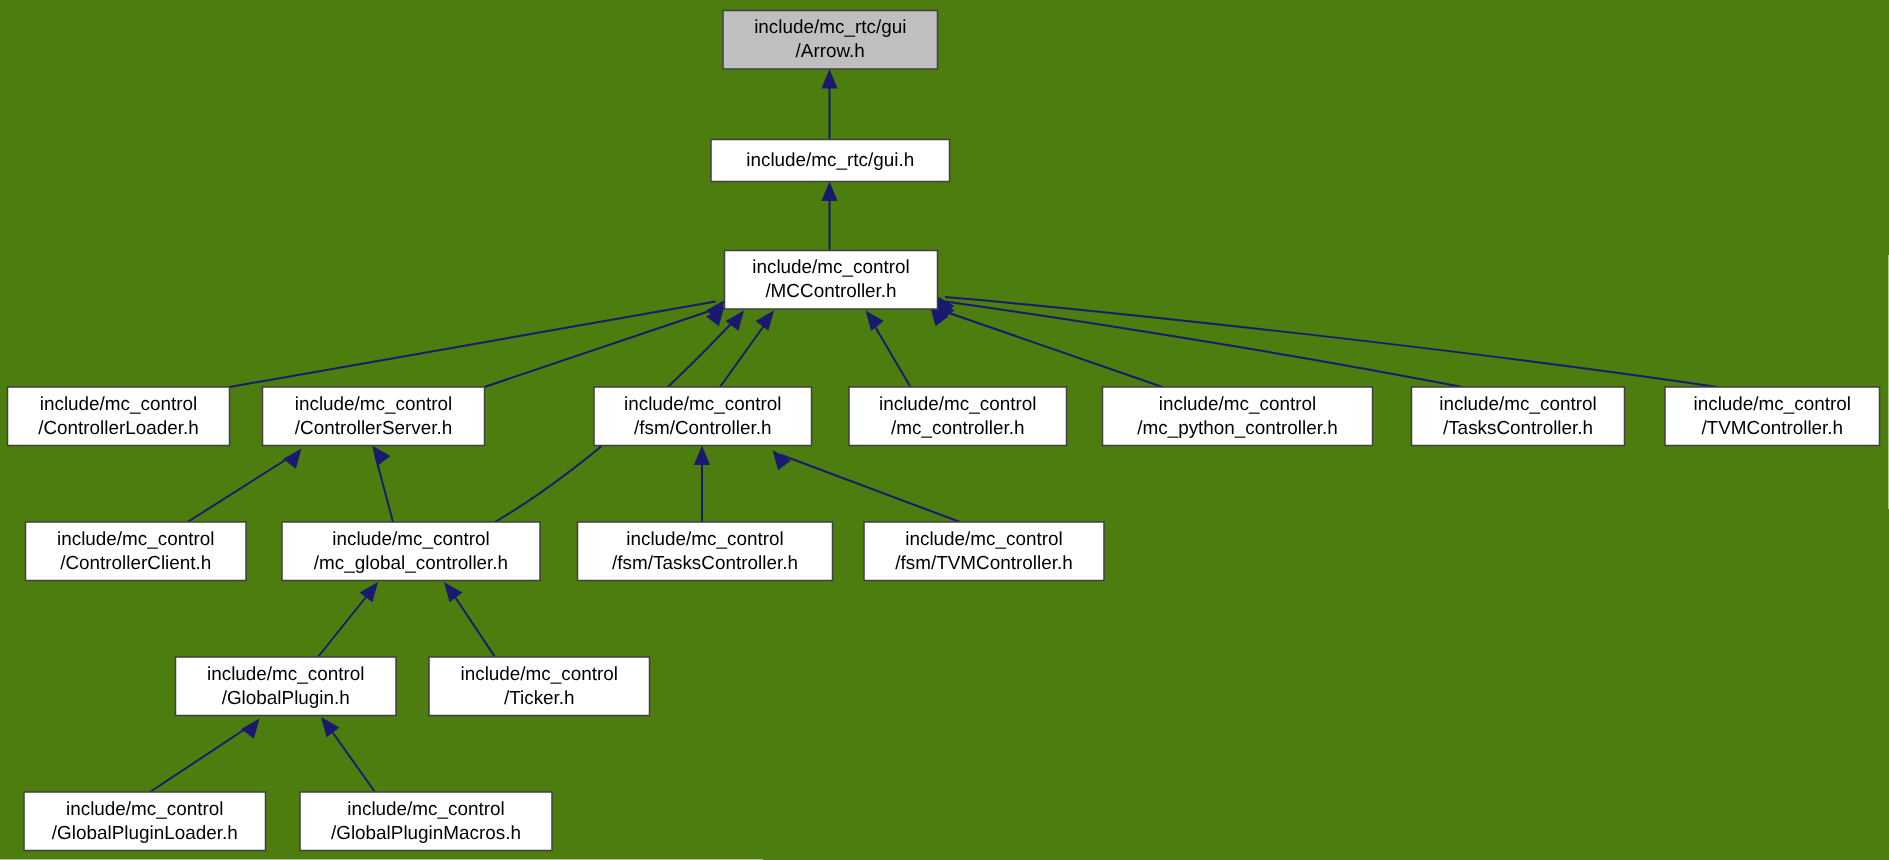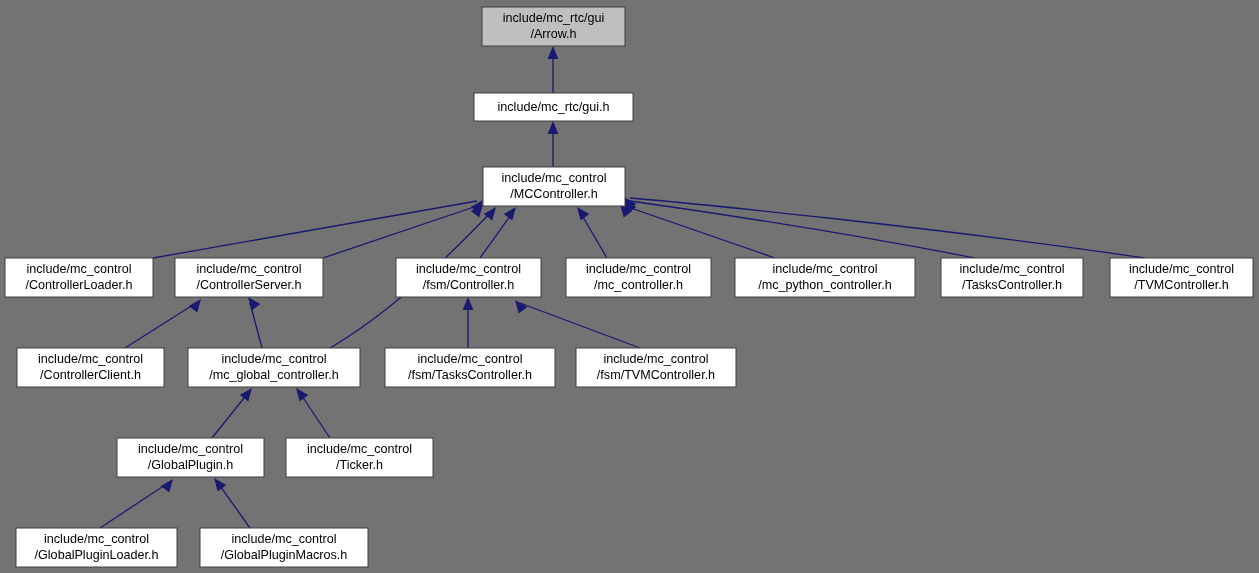--- a/index.html
+++ b/index.html
@@ -4,21 +4,21 @@
 <style>
   html, body {
     margin: 0;
     padding: 0;
     background: #ffffff;
   }
   #graph-canvas {
     position: relative;
     width: 1259px;
     height: 573px;
-    background: #737373;
+    background: #4d7c0f;
     overflow: hidden;
     font-family: "Liberation Sans", sans-serif;
   }
   #graph-svg {
     position: absolute;
     top: 0;
     left: 0;
     width: 1259px;
     height: 573px;
   }

